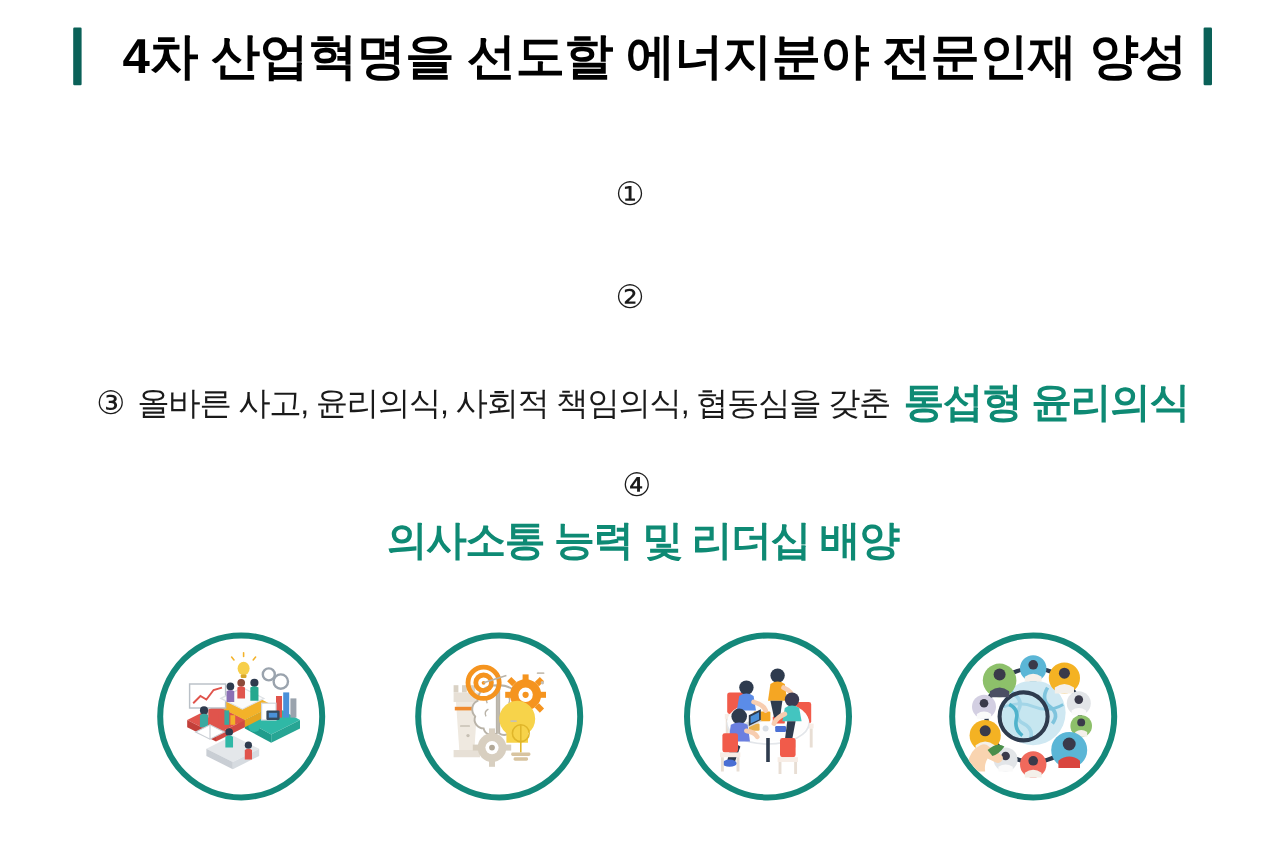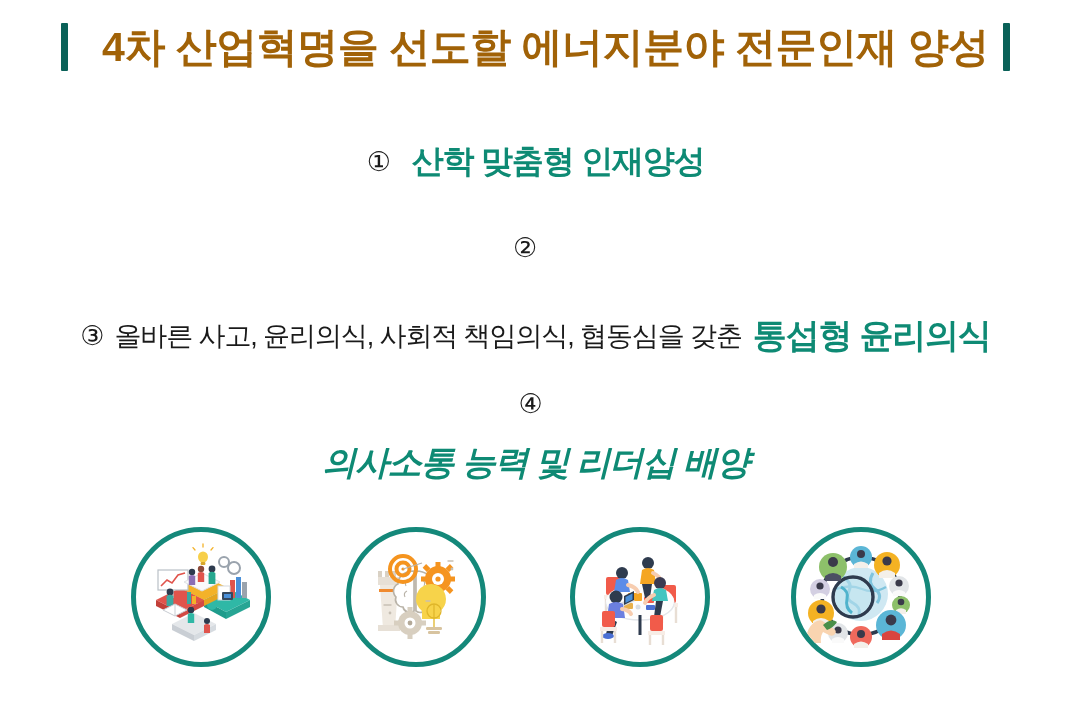--- a/index.html
+++ b/index.html
@@ -36,21 +36,21 @@
   .title-bar {
     width: 7px;
     height: 48px;
     background: #0a6158;
     flex: 0 0 auto;
     border-radius: 1px;
   }
   .title-text {
     font-size: 41px;
     font-weight: 700;
-    color: #a16207;
+    color: #000000;
     letter-spacing: -0.5px;
     white-space: nowrap;
     line-height: 1;
     margin-left: 20px;
   }
 
   
   .lines {
     position: absolute;
     top: 120px;
@@ -61,21 +61,21 @@
     display: flex;
     align-items: baseline;
     justify-content: center;
     flex-wrap: wrap;
     white-space: nowrap;
   }
   .line-1 { height: 84px; align-items: center; }
   .line-2 { height: 88px; align-items: center; }
   .line-3 { height: 88px; align-items: center; }
   .line-4 { height: 48px; align-items: center; }
-  .line-4b { height: 58px; align-items: flex-end; font-style: italic; }
+  .line-4b { height: 58px; align-items: flex-start; }
 
   .txt-plain {
     color: #1a1a1a;
     font-size: 27px;
     font-weight: 500;
     letter-spacing: -1.1px;
   }
   .txt-accent {
     color: #0e8a74;
     font-size: 32px;
@@ -124,21 +124,20 @@
     <span class="title-text">4차 산업혁명을 선도할 에너지분야 전문인재 양성</span>
     <span class="title-bar"></span>
   </div>
 
   <div class="lines">
 
     <div class="line line-1">
       <span class="txt-plain">①</span>
       <span class="gap-sm"></span>
       <span class="gap-sm"></span>
-      <span class="txt-accent">산학 맞춤형 인재양성</span>
     </div>
 
     <div class="line line-2">
       <span class="txt-plain">②</span>
       <span class="gap-sm"></span>
       <span class="gap-sm"></span>
     </div>
 
     <div class="line line-3">
       <span class="txt-plain">③</span>

